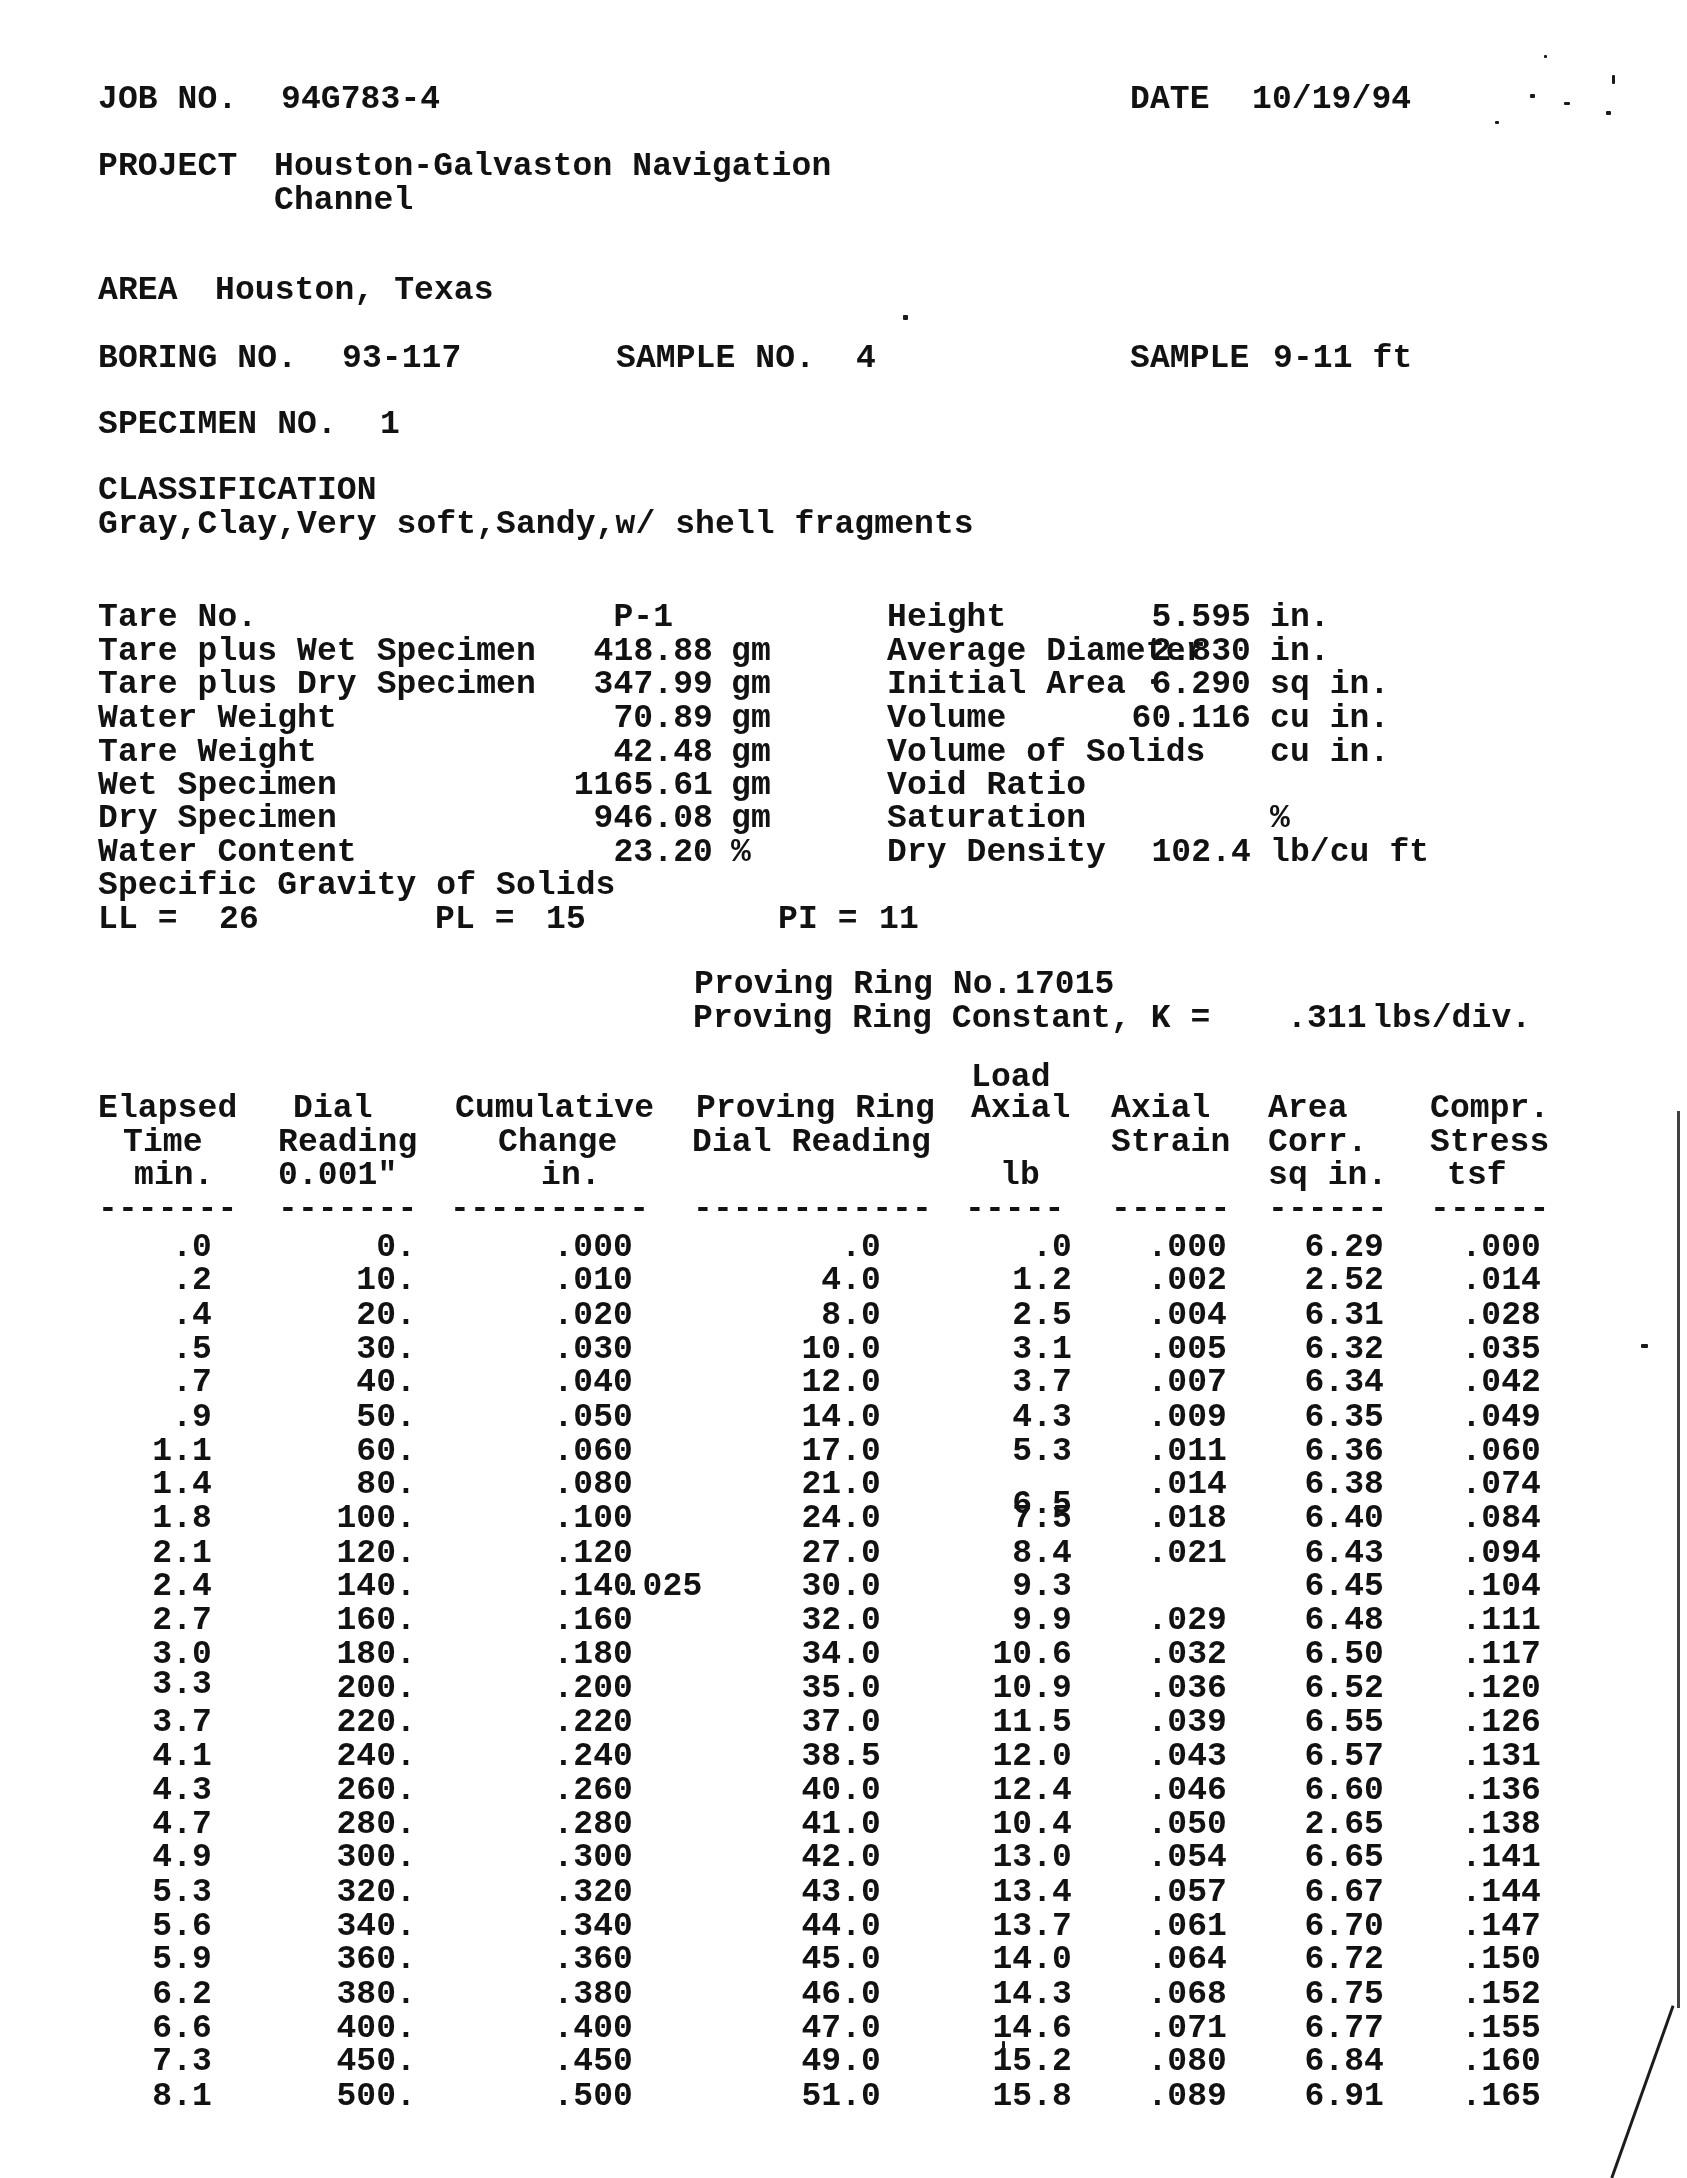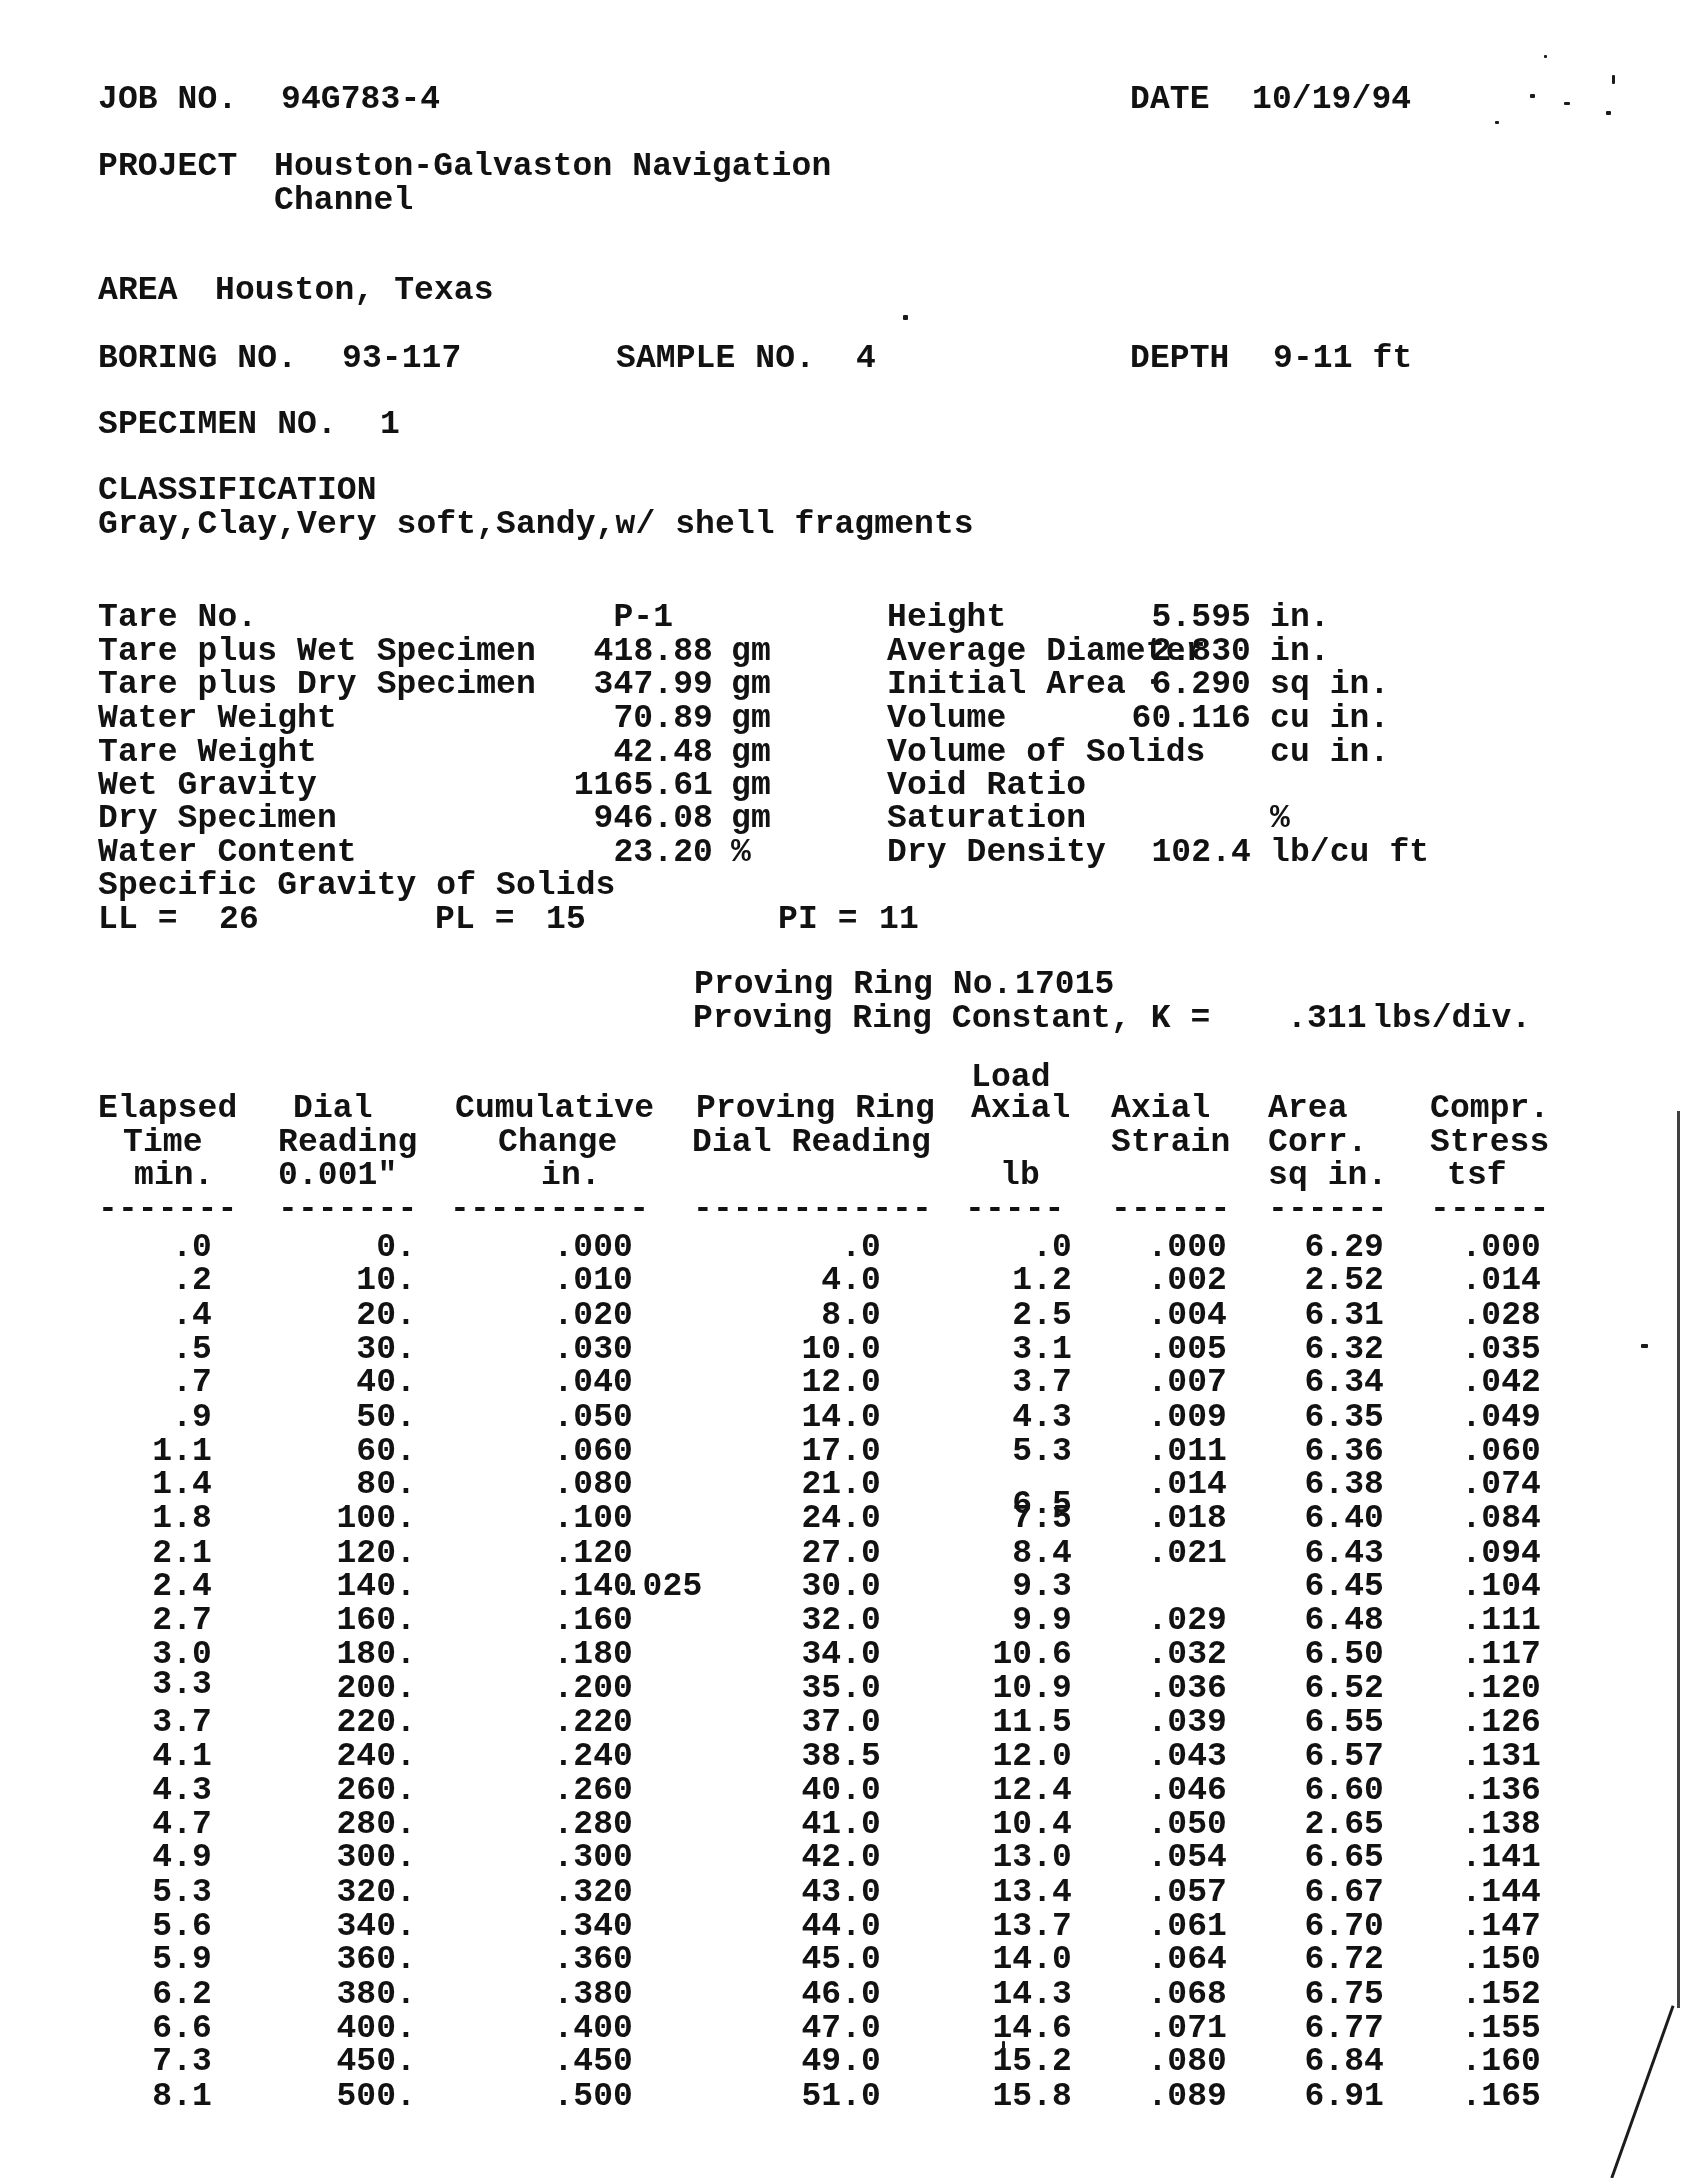--- a/index.html
+++ b/index.html
@@ -28,21 +28,21 @@
   <span class="t" style="left:274px;top:150px">Houston-Galvaston Navigation</span>
   <span class="t" style="left:274px;top:184px">Channel</span>
 
   <span class="t" style="left:98px;top:274px">AREA</span>
   <span class="t" style="left:215px;top:274px">Houston, Texas</span>
 
   <span class="t" style="left:98px;top:342px">BORING NO.</span>
   <span class="t" style="left:342px;top:342px">93-117</span>
   <span class="t" style="left:616px;top:342px">SAMPLE NO.</span>
   <span class="t" style="left:856px;top:342px">4</span>
-  <span class="t" style="left:1130px;top:342px">DEPTH</span>
+  <span class="t" style="left:1130px;top:342px">SAMPLE</span>
   <span class="t" style="left:1273px;top:342px">9-11 ft</span>
 
   <span class="t" style="left:98px;top:408px">SPECIMEN NO.</span>
   <span class="t" style="left:380px;top:408px">1</span>
 
   <span class="t" style="left:98px;top:474px">CLASSIFICATION</span>
   <span class="t" style="left:98px;top:508px">Gray,Clay,Very soft,Sandy,w/ shell fragments</span>
 
   <div id="measure-block">
       <span class="t" style="left: 98px; top: 601px;">Tare No.</span>
@@ -52,21 +52,21 @@
       <span class="t" style="left: 731px; top: 635px;">gm</span>
       <span class="t" style="left: 98px; top: 668px;">Tare plus Dry Specimen</span>
       <span class="t val" style="left: 98px; top: 668px; width: 615px;">347.99</span>
       <span class="t" style="left: 731px; top: 668px;">gm</span>
       <span class="t" style="left: 98px; top: 702px;">Water Weight</span>
       <span class="t val" style="left: 98px; top: 702px; width: 615px;">70.89</span>
       <span class="t" style="left: 731px; top: 702px;">gm</span>
       <span class="t" style="left: 98px; top: 736px;">Tare Weight</span>
       <span class="t val" style="left: 98px; top: 736px; width: 615px;">42.48</span>
       <span class="t" style="left: 731px; top: 736px;">gm</span>
-      <span class="t" style="left: 98px; top: 769px;">Wet Gravity</span>
+      <span class="t" style="left: 98px; top: 769px;">Wet Specimen</span>
       <span class="t val" style="left: 98px; top: 769px; width: 615px;">1165.61</span>
       <span class="t" style="left: 731px; top: 769px;">gm</span>
       <span class="t" style="left: 98px; top: 802px;">Dry Specimen</span>
       <span class="t val" style="left: 98px; top: 802px; width: 615px;">946.08</span>
       <span class="t" style="left: 731px; top: 802px;">gm</span>
       <span class="t" style="left: 98px; top: 836px;">Water Content</span>
       <span class="t val" style="left: 98px; top: 836px; width: 615px;">23.20</span>
       <span class="t" style="left: 731px; top: 836px;">%</span>
       <span class="t" style="left: 98px; top: 869px;">Specific Gravity of Solids</span>
       <span class="t" style="left: 887px; top: 601px;">Height</span>

